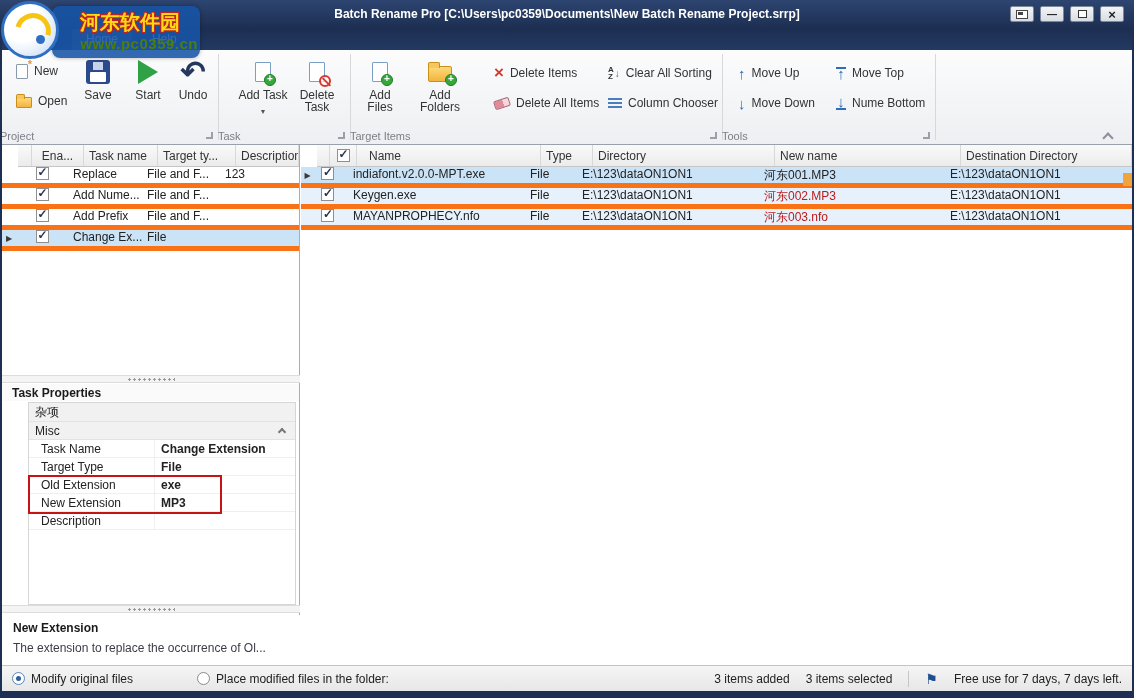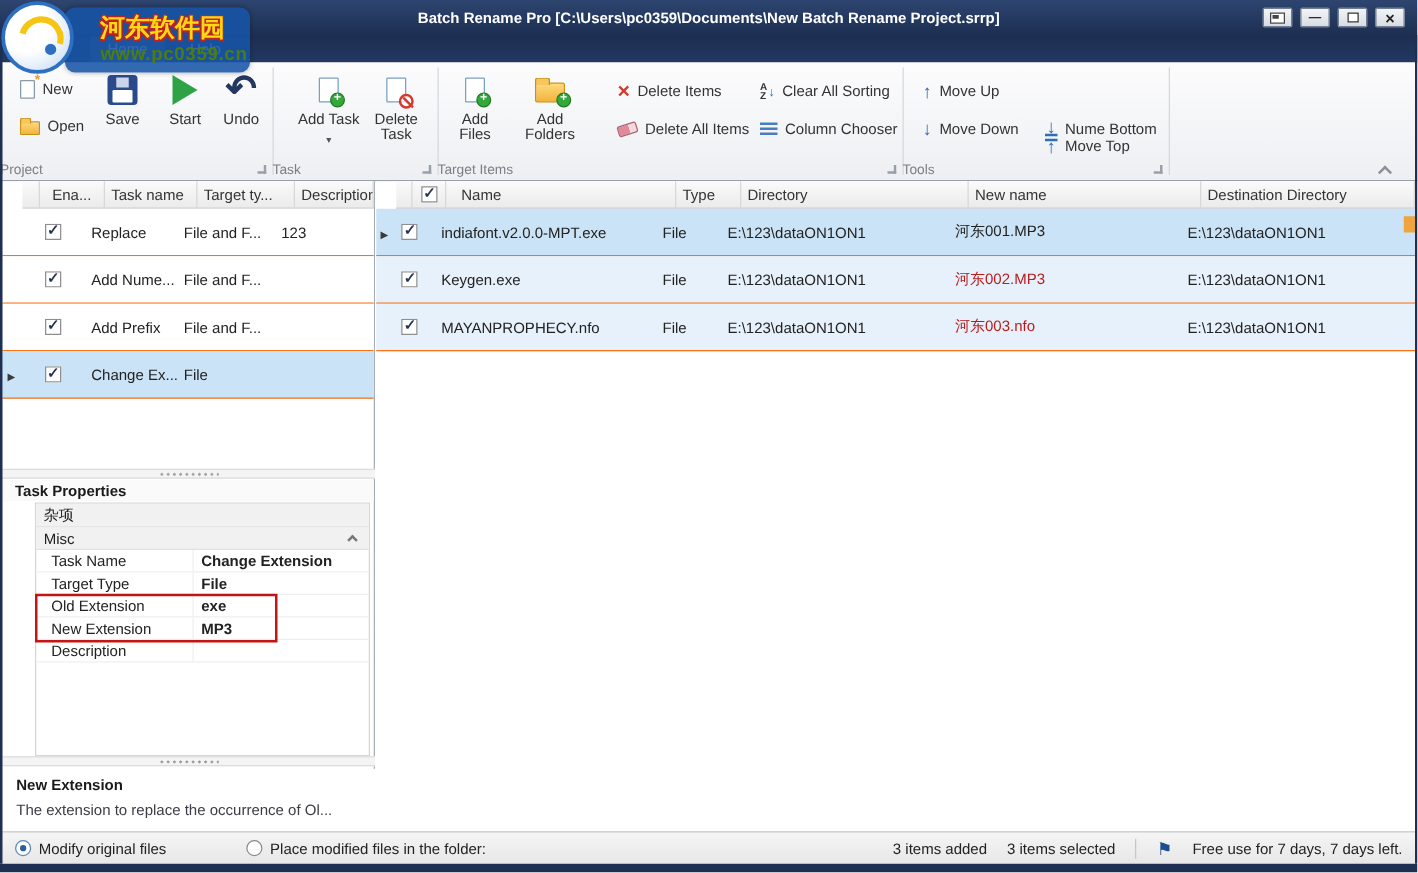--- a/index.html
+++ b/index.html
@@ -95,21 +95,21 @@
   .bottomstrip { position:absolute; left:0; top:691px; width:100%; height:7px; background:#1d2f52; }
 
   .leftpanel { position:absolute; left:2px; top:145px; width:298px; height:520px;
     background:#fff; border-right:1px solid #a7adb5; }
   .rightpanel { position:absolute; left:301px; top:145px; width:831px; height:520px; background:#fff; }
 
   .ghead { display:flex; height:22px; background:linear-gradient(#fafafa,#ebebeb);
     border-bottom:1px solid #c6c6c6;margin-left:16px; }
   .hcell { border-right:1px solid #d8d8d8; display:flex; align-items:center; padding:0 5px;
     color:#333; overflow:hidden; white-space:nowrap; }
-  .grow { display:flex; height:38px; border-bottom:1px solid #f97316; align-items:center; background:#fff; }
+  .grow { display:flex; height:21px; border-bottom:5px solid #f97316; align-items:flex-start; background:#fff; }
   .cell { padding:0 5px; overflow:hidden; white-space:nowrap; display:flex; align-items:center; }
   .sel  { background:#cbe3f6; }
   .sel2 { background:#e7f1fb; }
   .green { color:#b91c1c; }
 
   .lt-ind { width:14px; padding:0; justify-content:center; }
   .lt-ena { width:52px; justify-content:center; }
   .lt-task { width:74px; }
   .lt-type { width:78px; }
   .lt-desc { flex:1; }
@@ -301,21 +301,21 @@
           <span></span>
           <span></span>
         </span>
       <span>Column Chooser</span>
     </div>
 
     <div class="smallbtn" style="left:734px; top:12px;">
       <span class="icon-arrow-up"></span>
       <span>Move Up</span>
     </div>
-    <div class="smallbtn" style="left:832px; top:12px;margin-top:44px;">
+    <div class="smallbtn" style="left:832px; top:12px;">
       <span class="vstack">
           <span class="hbar"></span>
           <span class="icon-arrow-up"></span>
         </span>
       <span>Move Top</span>
     </div>
     <div class="smallbtn" style="left:734px; top:42px;">
       <span class="icon-arrow-down"></span>
       <span>Move Down</span>
     </div>

